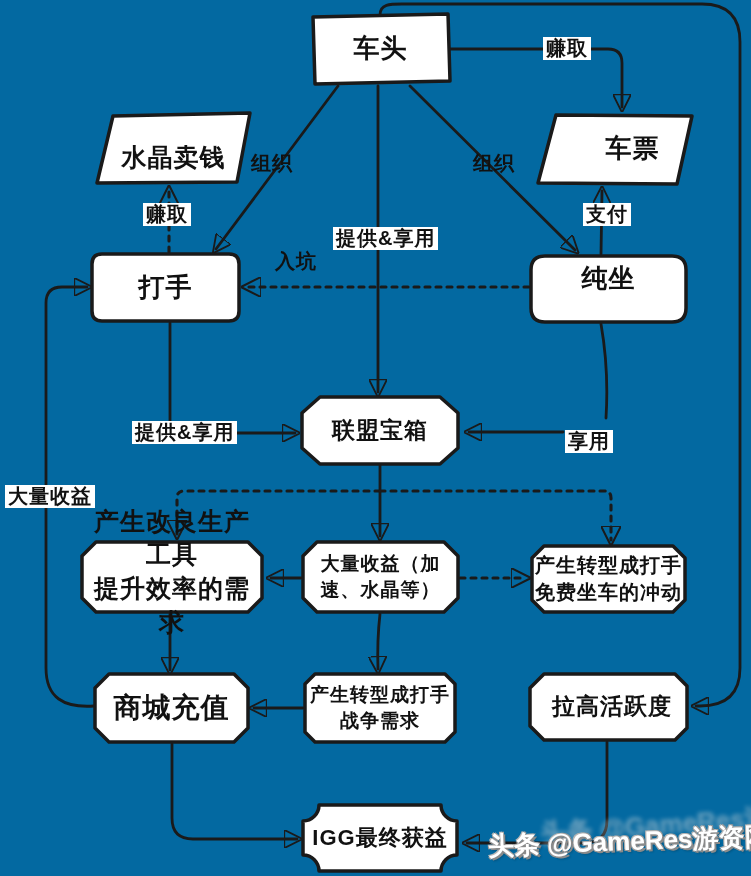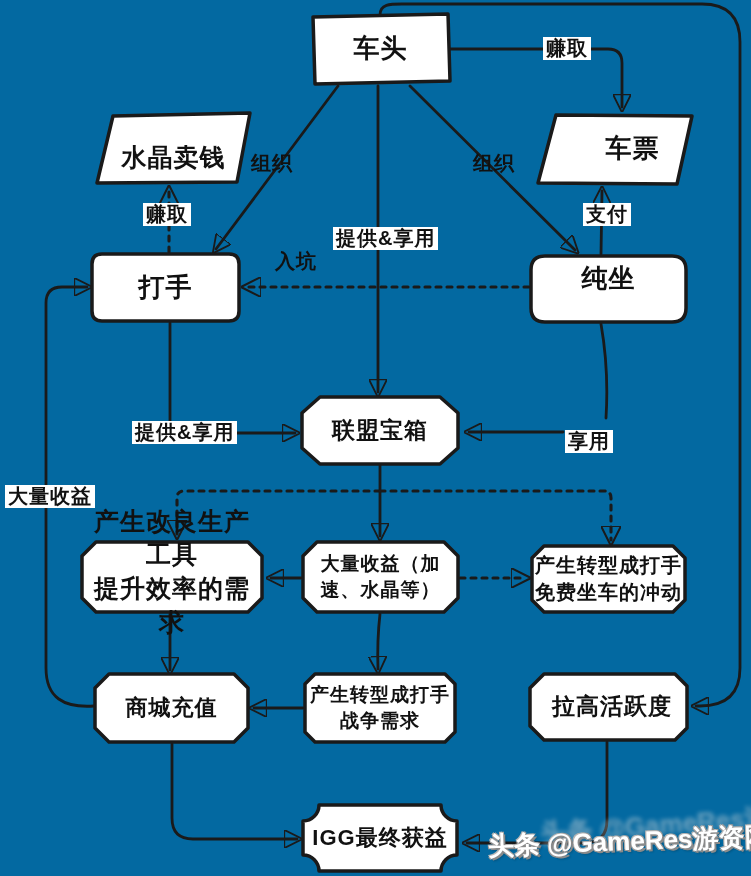--- a/index.html
+++ b/index.html
@@ -90,21 +90,21 @@
   <div class="nlabel" style="left:97px;top:113px;width:153px;height:89px;font-size:25px;">水晶卖钱</div>
   <div class="nlabel" style="left:92px;top:254px;width:147px;height:67px;font-size:26px;">打手</div>
   <div class="nlabel" style="left:531px;top:246px;width:155px;height:66px;font-size:26px;">纯坐</div>
   <div class="nlabel" style="left:302px;top:397px;width:156px;height:67px;font-size:23px;">联盟宝箱</div>
   <div class="nlabel" style="left:82px;top:542px;width:180px;height:60px;font-size:25px;">产生改良生产工具
 提升效率的需求</div>
   <div class="nlabel" style="left:303px;top:542px;width:155px;height:70px;font-size:19px;">大量收益（加
 速、水晶等）</div>
   <div class="nlabel" style="left:532px;top:546px;width:153px;height:66px;font-size:20px;">产生转型成打手
 免费坐车的冲动</div>
-  <div class="nlabel" style="left:95px;top:674px;width:153px;height:68px;font-size:22px;">商城充值</div>
+  <div class="nlabel" style="left:95px;top:674px;width:153px;height:68px;font-size:28px;">商城充值</div>
   <div class="nlabel" style="left:305px;top:674px;width:150px;height:68px;font-size:19px;">产生转型成打手
 战争需求</div>
   <div class="nlabel" style="left:530px;top:674px;width:164px;height:66px;font-size:23px;">拉高活跃度</div>
   <div class="nlabel" style="left:303px;top:805px;width:154px;height:66px;font-size:22px;font-weight:700;border-radius:31px;">IGG最终获益</div>
 
   <div class="elabel" style="left:543px;top:37px;">赚取</div>
   <div class="elabel nobg" style="left:248px;top:152px;">组织</div>
   <div class="elabel nobg" style="left:470px;top:152px;">组织</div>
   <div class="elabel" style="left:333px;top:227px;">提供&amp;享用</div>
   <div class="elabel nobg" style="left:272px;top:250px;">入坑</div>

